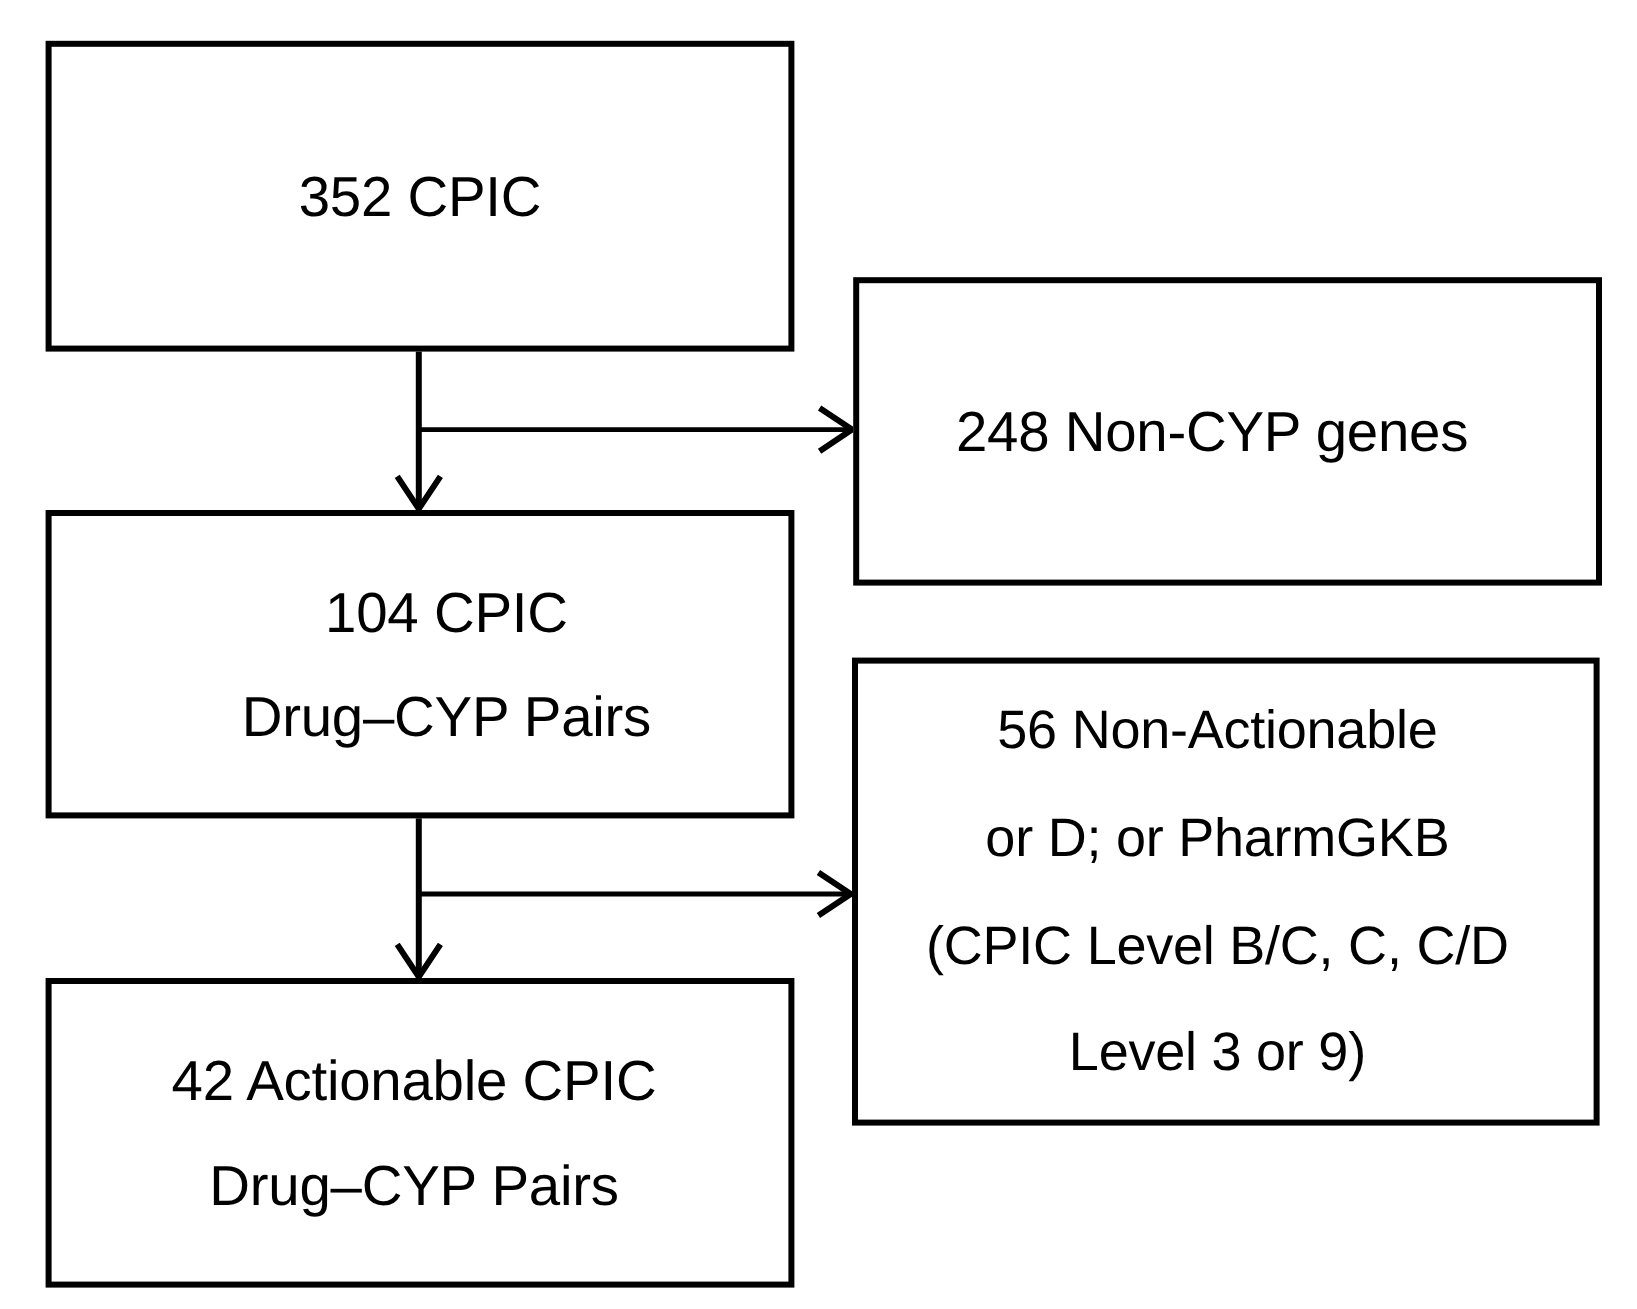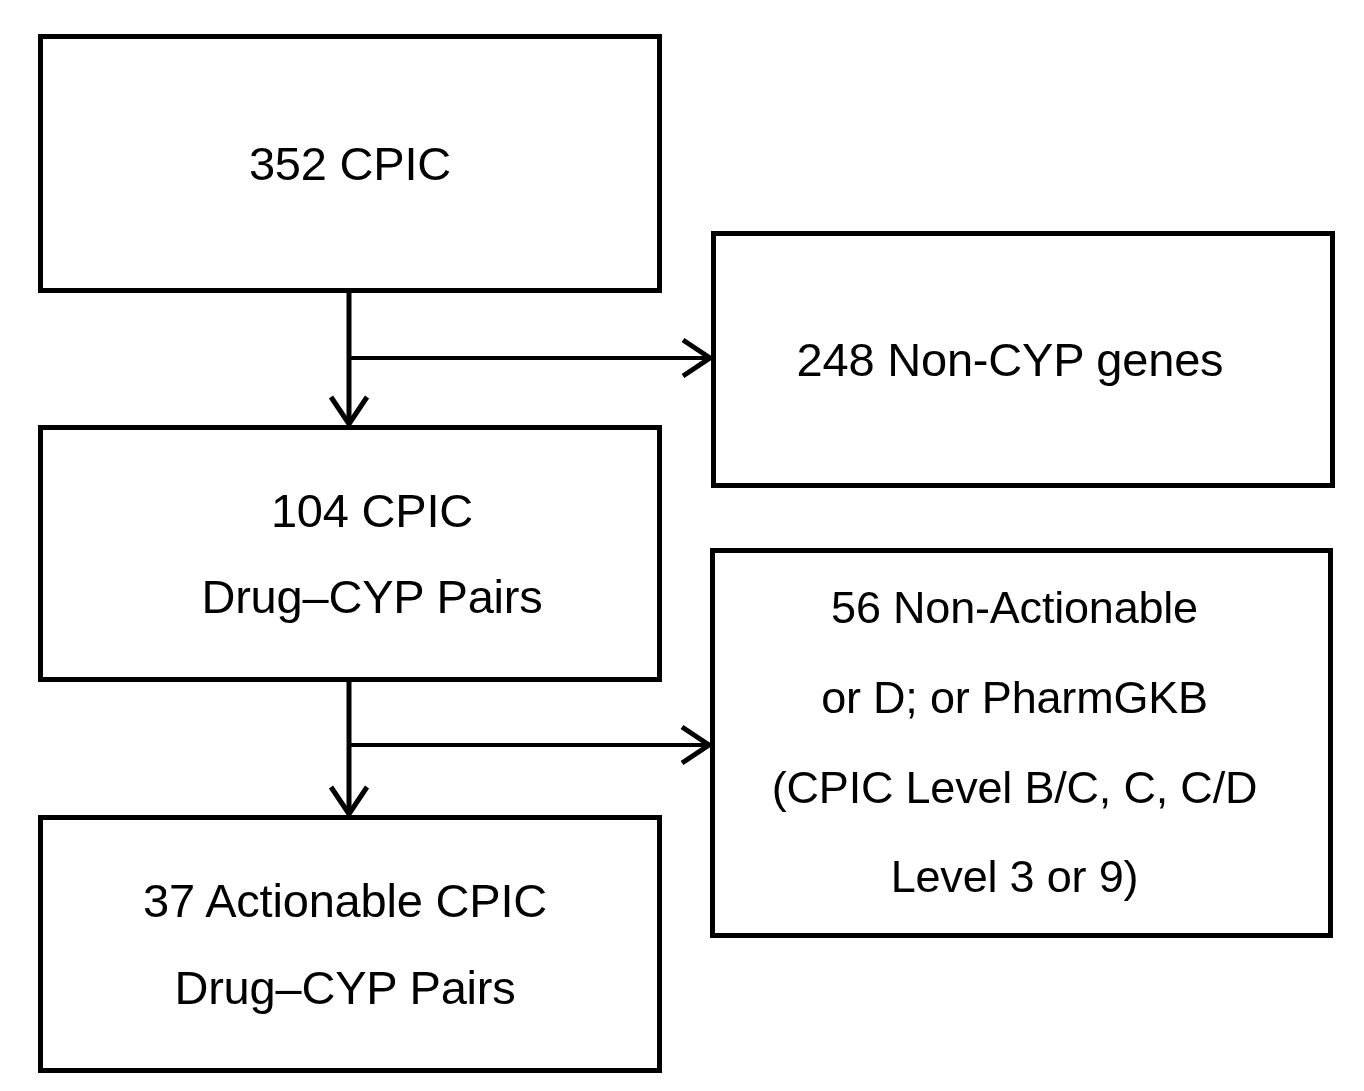--- a/index.html
+++ b/index.html
@@ -105,17 +105,17 @@
   </div>
 
   <div class="flow-box" id="box-nonactionable">
     <span class="line">56 Non-Actionable</span>
     <span class="line">or D; or PharmGKB</span>
     <span class="line">(CPIC Level B/C, C, C/D</span>
     <span class="line">Level 3 or 9)</span>
   </div>
 
   <div class="flow-box" id="box-actionable">
-    <span class="line">37 Actionable CPIC</span>
+    <span class="line">42 Actionable CPIC</span>
     <span class="line">Drug–CYP Pairs</span>
   </div>
 
 </div>
 
 </body></html>

